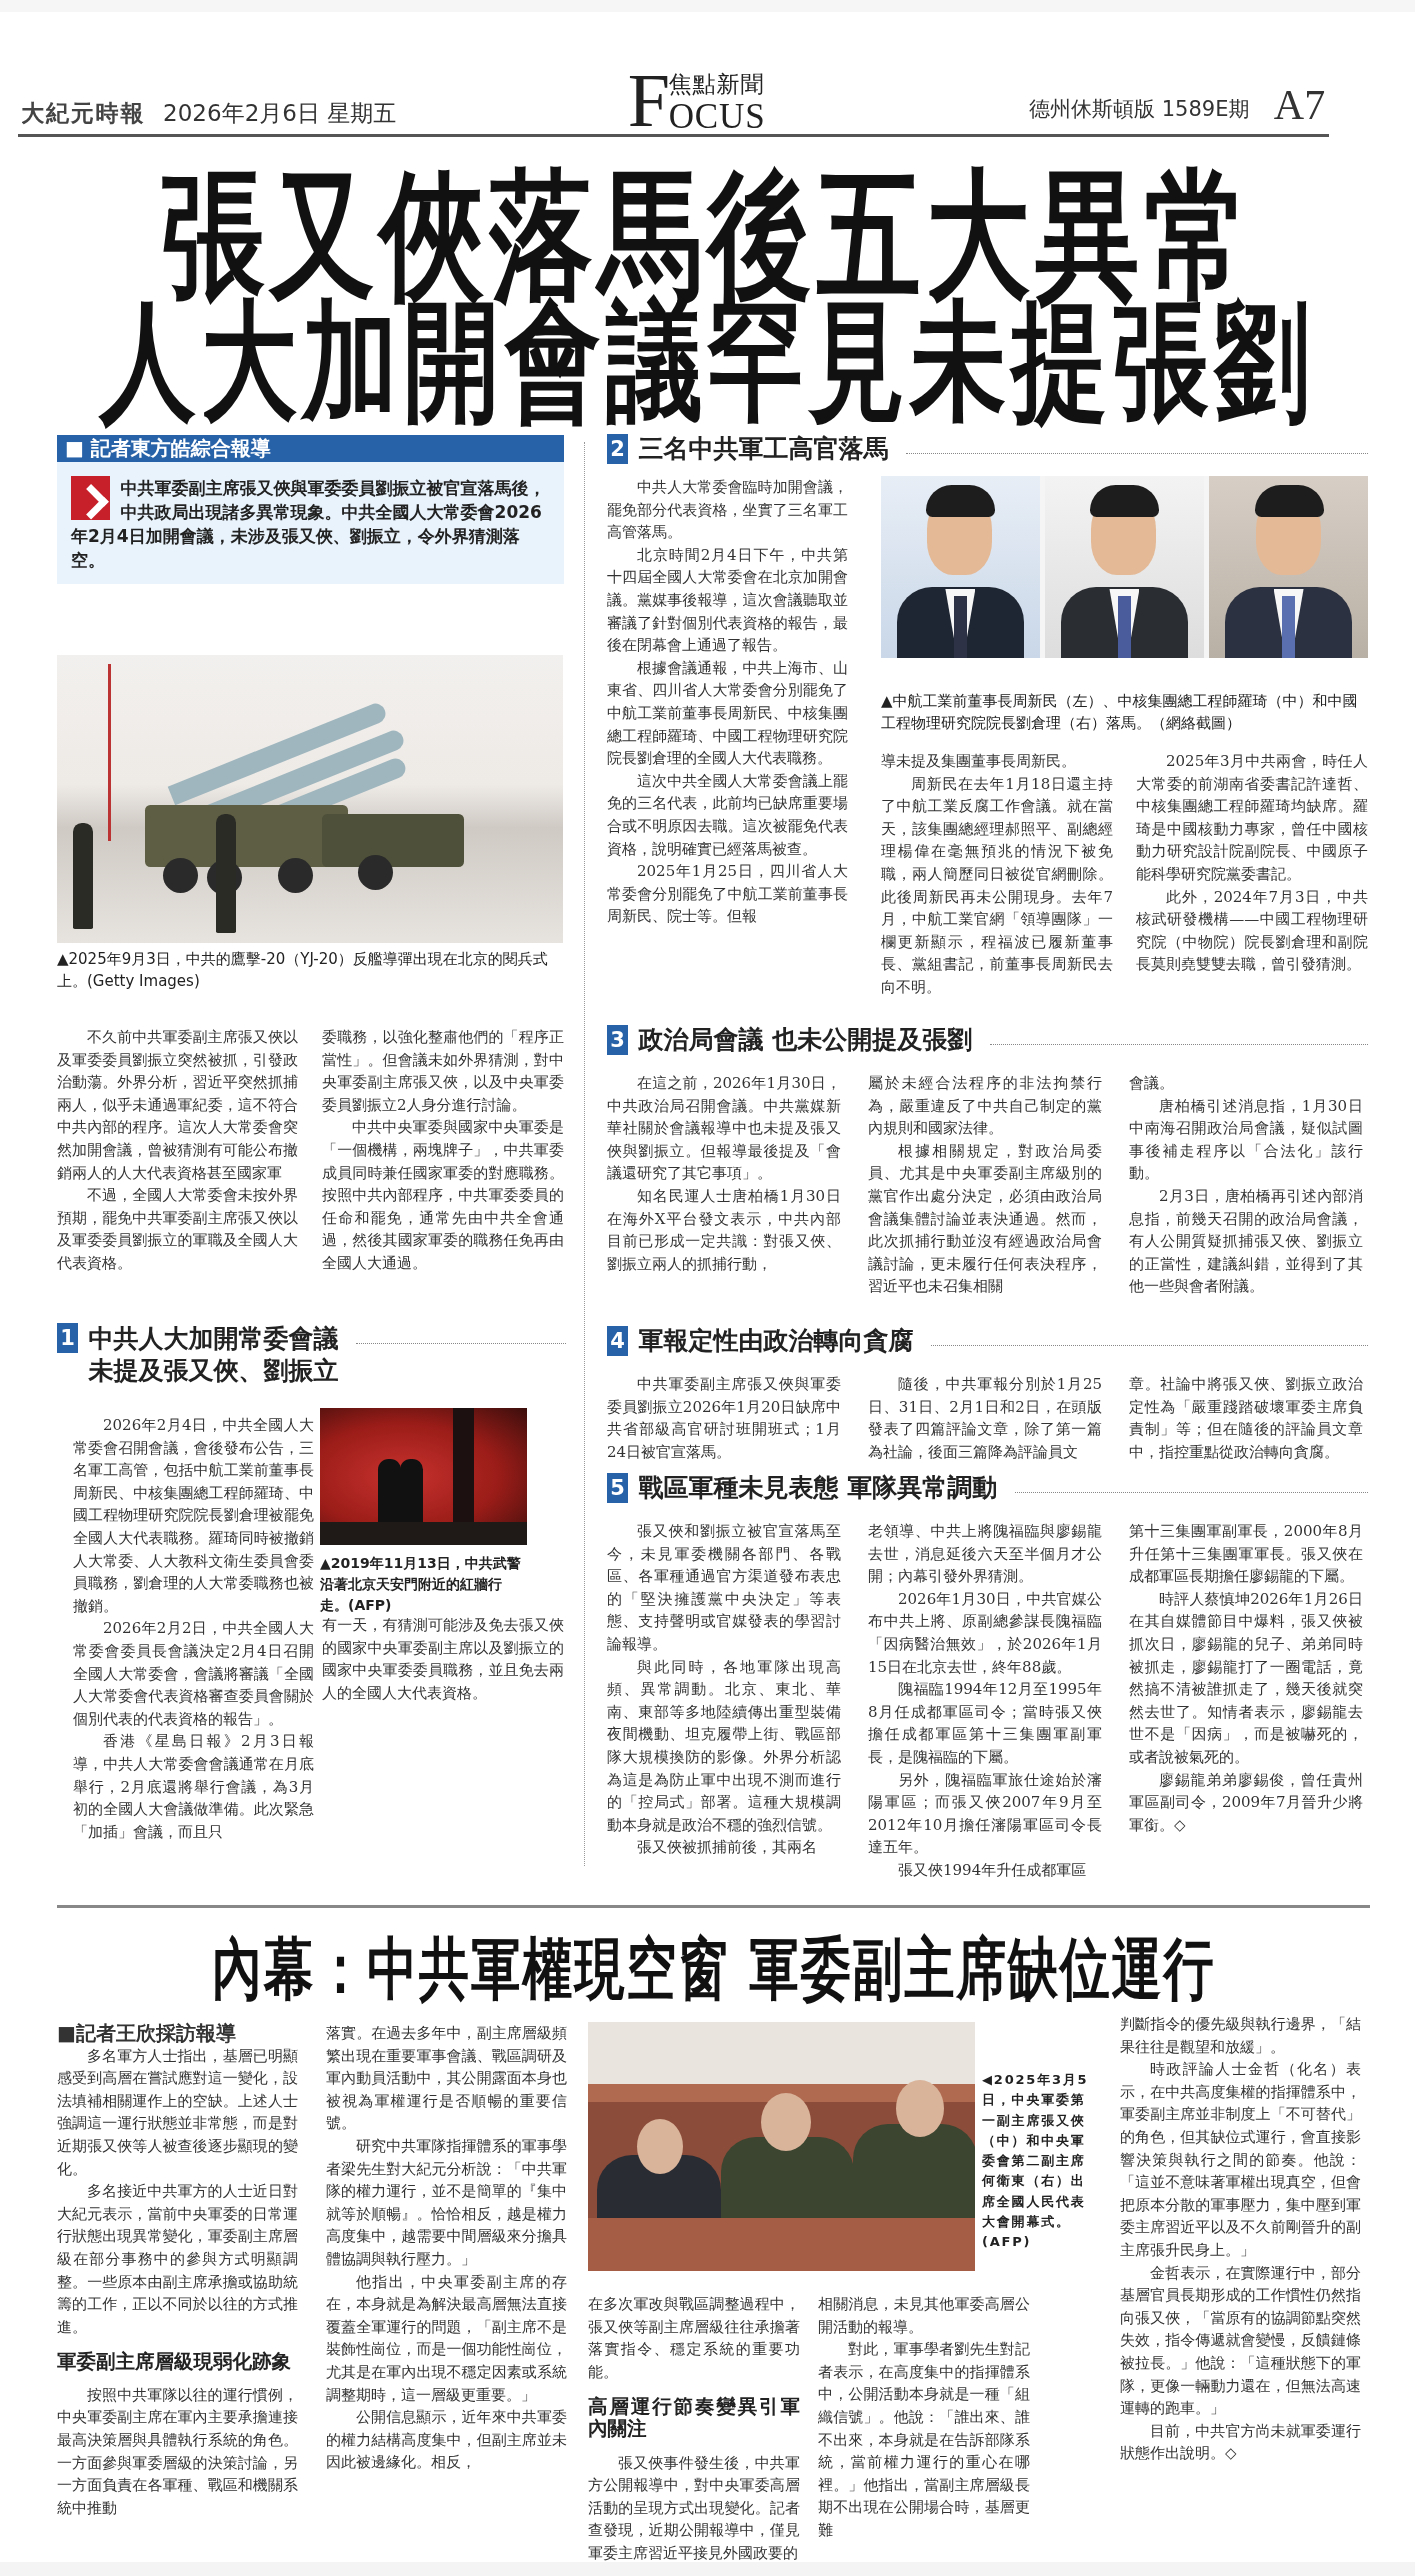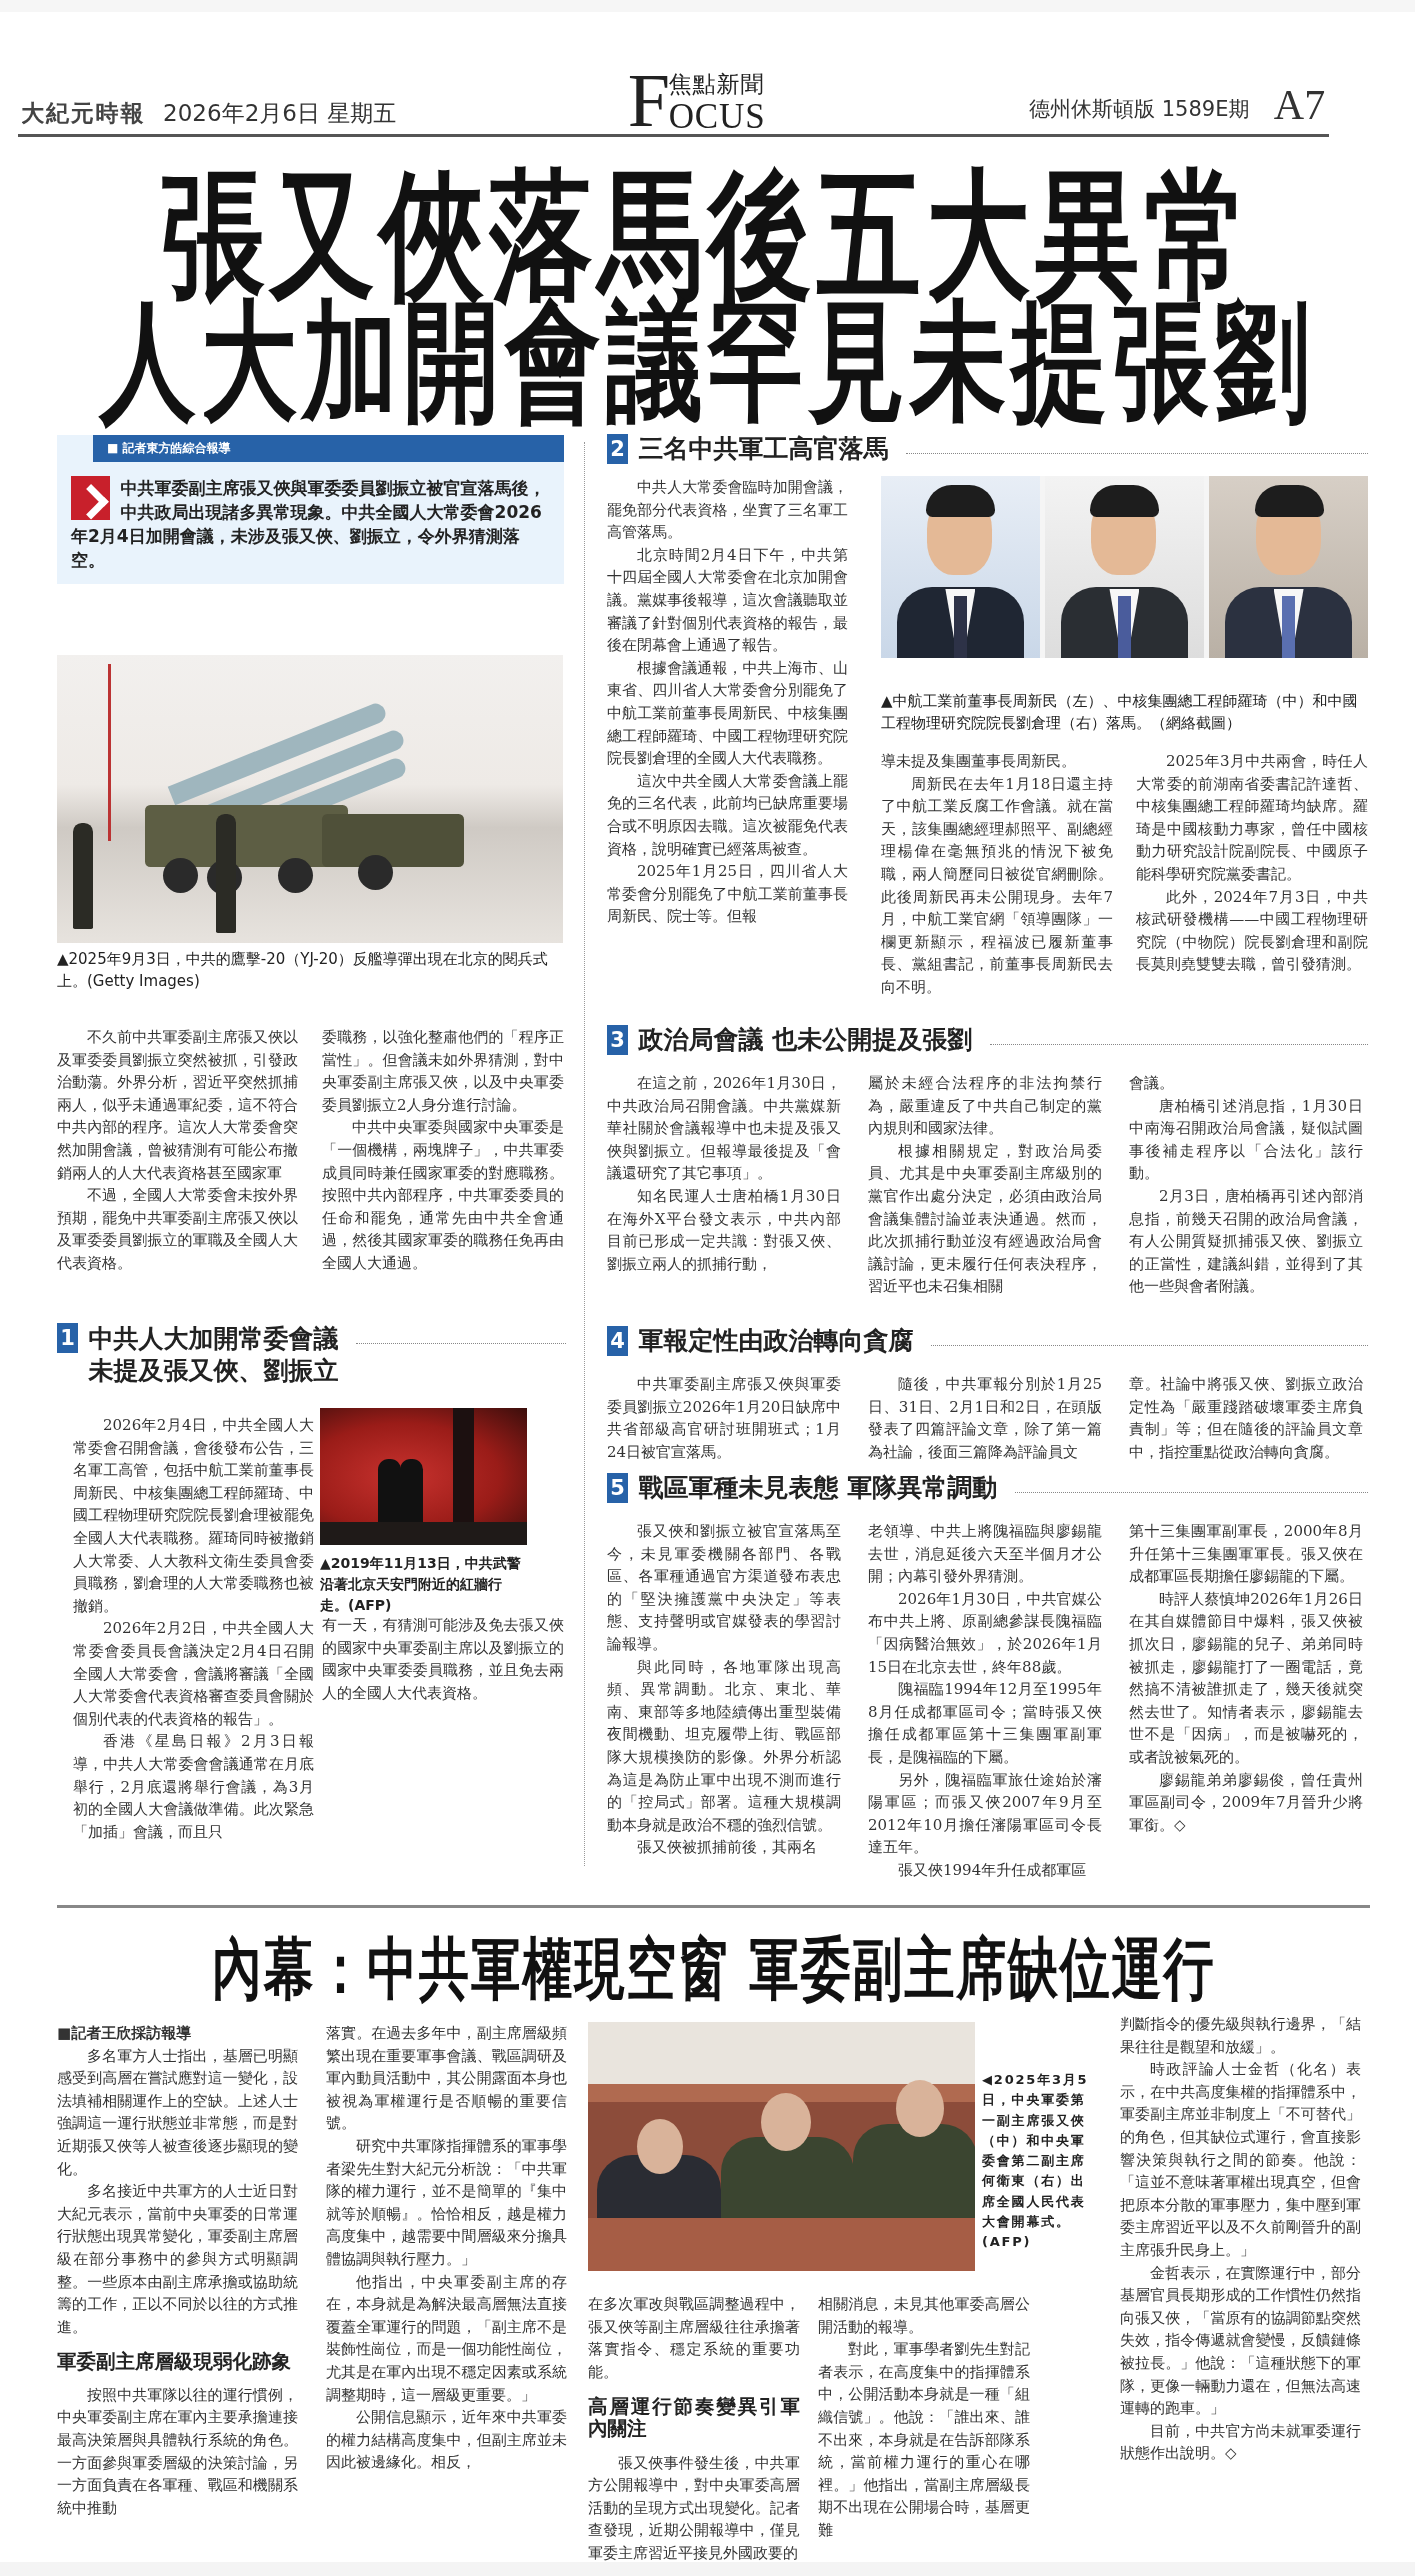--- a/index.html
+++ b/index.html
@@ -18,21 +18,21 @@
   .mh-right { position: absolute; right: 3.5px; bottom: 5.3px; font-family: "DejaVu Sans", sans-serif; font-size: 21px; color: #333; }
   .mh-right .page { font-family: "Liberation Serif", serif; font-size: 42px; margin-left: 17.7px; vertical-align: -3.5px; }
 
   
   .headline { position: absolute; left: 0; width: 1415px; text-align: center; font-family: "DejaVu Sans", sans-serif; font-weight: bold; color: #111; letter-spacing: 5.3px; transform: scaleY(1.35); }
   .hl1 { top: 168px; font-size: 104px; }
   .hl2 { top: 299px; font-size: 96px; }
 
   
   .intro { position: absolute; left: 57px; top: 435px; width: 507px; height: 149px; background: #e9f3fc; }
-  .intro-bar { height: 26.5px; background: #2762a8; color: #fff; font-family: "DejaVu Sans", sans-serif; font-weight: bold; font-size: 12px; line-height: 26.5px; padding-left: 14px; margin-left: 36px; }
+  .intro-bar { height: 26.5px; background: #2762a8; color: #fff; font-family: "DejaVu Sans", sans-serif; font-weight: bold; font-size: 20px; line-height: 26.5px; padding-left: 8px; }
   .intro-body { padding: 14px 14px 0 14px; font-family: "DejaVu Sans", sans-serif; font-size: 17px; line-height: 24px; font-weight: bold; color: #222; }
   .chev { float: left; width: 39px; height: 44px; margin-right: 10.6px; background: #c8202b; position: relative; }
   .chev::after { content: ""; position: absolute; left: 8.8px; top: 7px; width: 17.7px; height: 17.7px; border-right: 7px solid #fff; border-top: 7px solid #fff; transform: rotate(45deg) translate(3.5px, 5.3px); }
 
   
   .photo { position: absolute; overflow: hidden; }
   .photo-missile { left: 57px; top: 655px; width: 506px; height: 288px; background: linear-gradient(#f2f0ee 0%, #eeeae6 45%, #cfcac4 60%, #e7e3de 100%); }
   .missile-truck { position: absolute; left: 88px; top: 150px; width: 203px; height: 62px; background: #5d5e44; border-radius: 5.3px; }
   .missile-tube { position: absolute; width: 230px; height: 19.5px; background: #9fb6be; border-radius: 0 10.6px 10.6px 0; transform: rotate(-22deg); }
   .soldier { position: absolute; width: 19.5px; height: 106px; background: #2b2b25; border-radius: 8.8px 8.8px 1.8px 1.8px; }
@@ -68,21 +68,21 @@
   
   .col { position: absolute; font-size: 15px; line-height: 22.6px; color: #333; text-align: justify; }
   .col p { text-indent: 2em; }
   .col p.noindent { text-indent: 0; }
 
   .vrule { position: absolute; border-left: 1.8px dotted #999; }
   .hrule { position: absolute; left: 57px; width: 1313px; height: 2.7px; background: #888; }
 
   .headline2 { position: absolute; left: 57px; top: 1936px; width: 1313px; text-align: center; font-family: "DejaVu Sans", sans-serif; font-weight: bold; font-size: 50px; letter-spacing: 1.8px; color: #111; transform: scaleY(1.35); }
 
-  .byline2 { font-family: "DejaVu Sans", sans-serif; font-weight: bold; font-size: 15px; }
+  .byline2 { font-family: "DejaVu Sans", sans-serif; font-weight: bold; font-size: 20px; }
   .subhead { font-family: "DejaVu Sans", sans-serif; font-weight: bold; font-size: 19.5px; margin: 12.4px 0 10.6px 0; color: #222; text-indent: 0 !important; }
   .bottomstrip { position: absolute; left: 0; bottom: 0; width: 1415px; height: 14px; background: #f4f4f4; }
 </style>
 </head>
 <body>
 
 <div class="topstrip"></div>
 
 <header class="masthead">
   <div class="mh-left">

